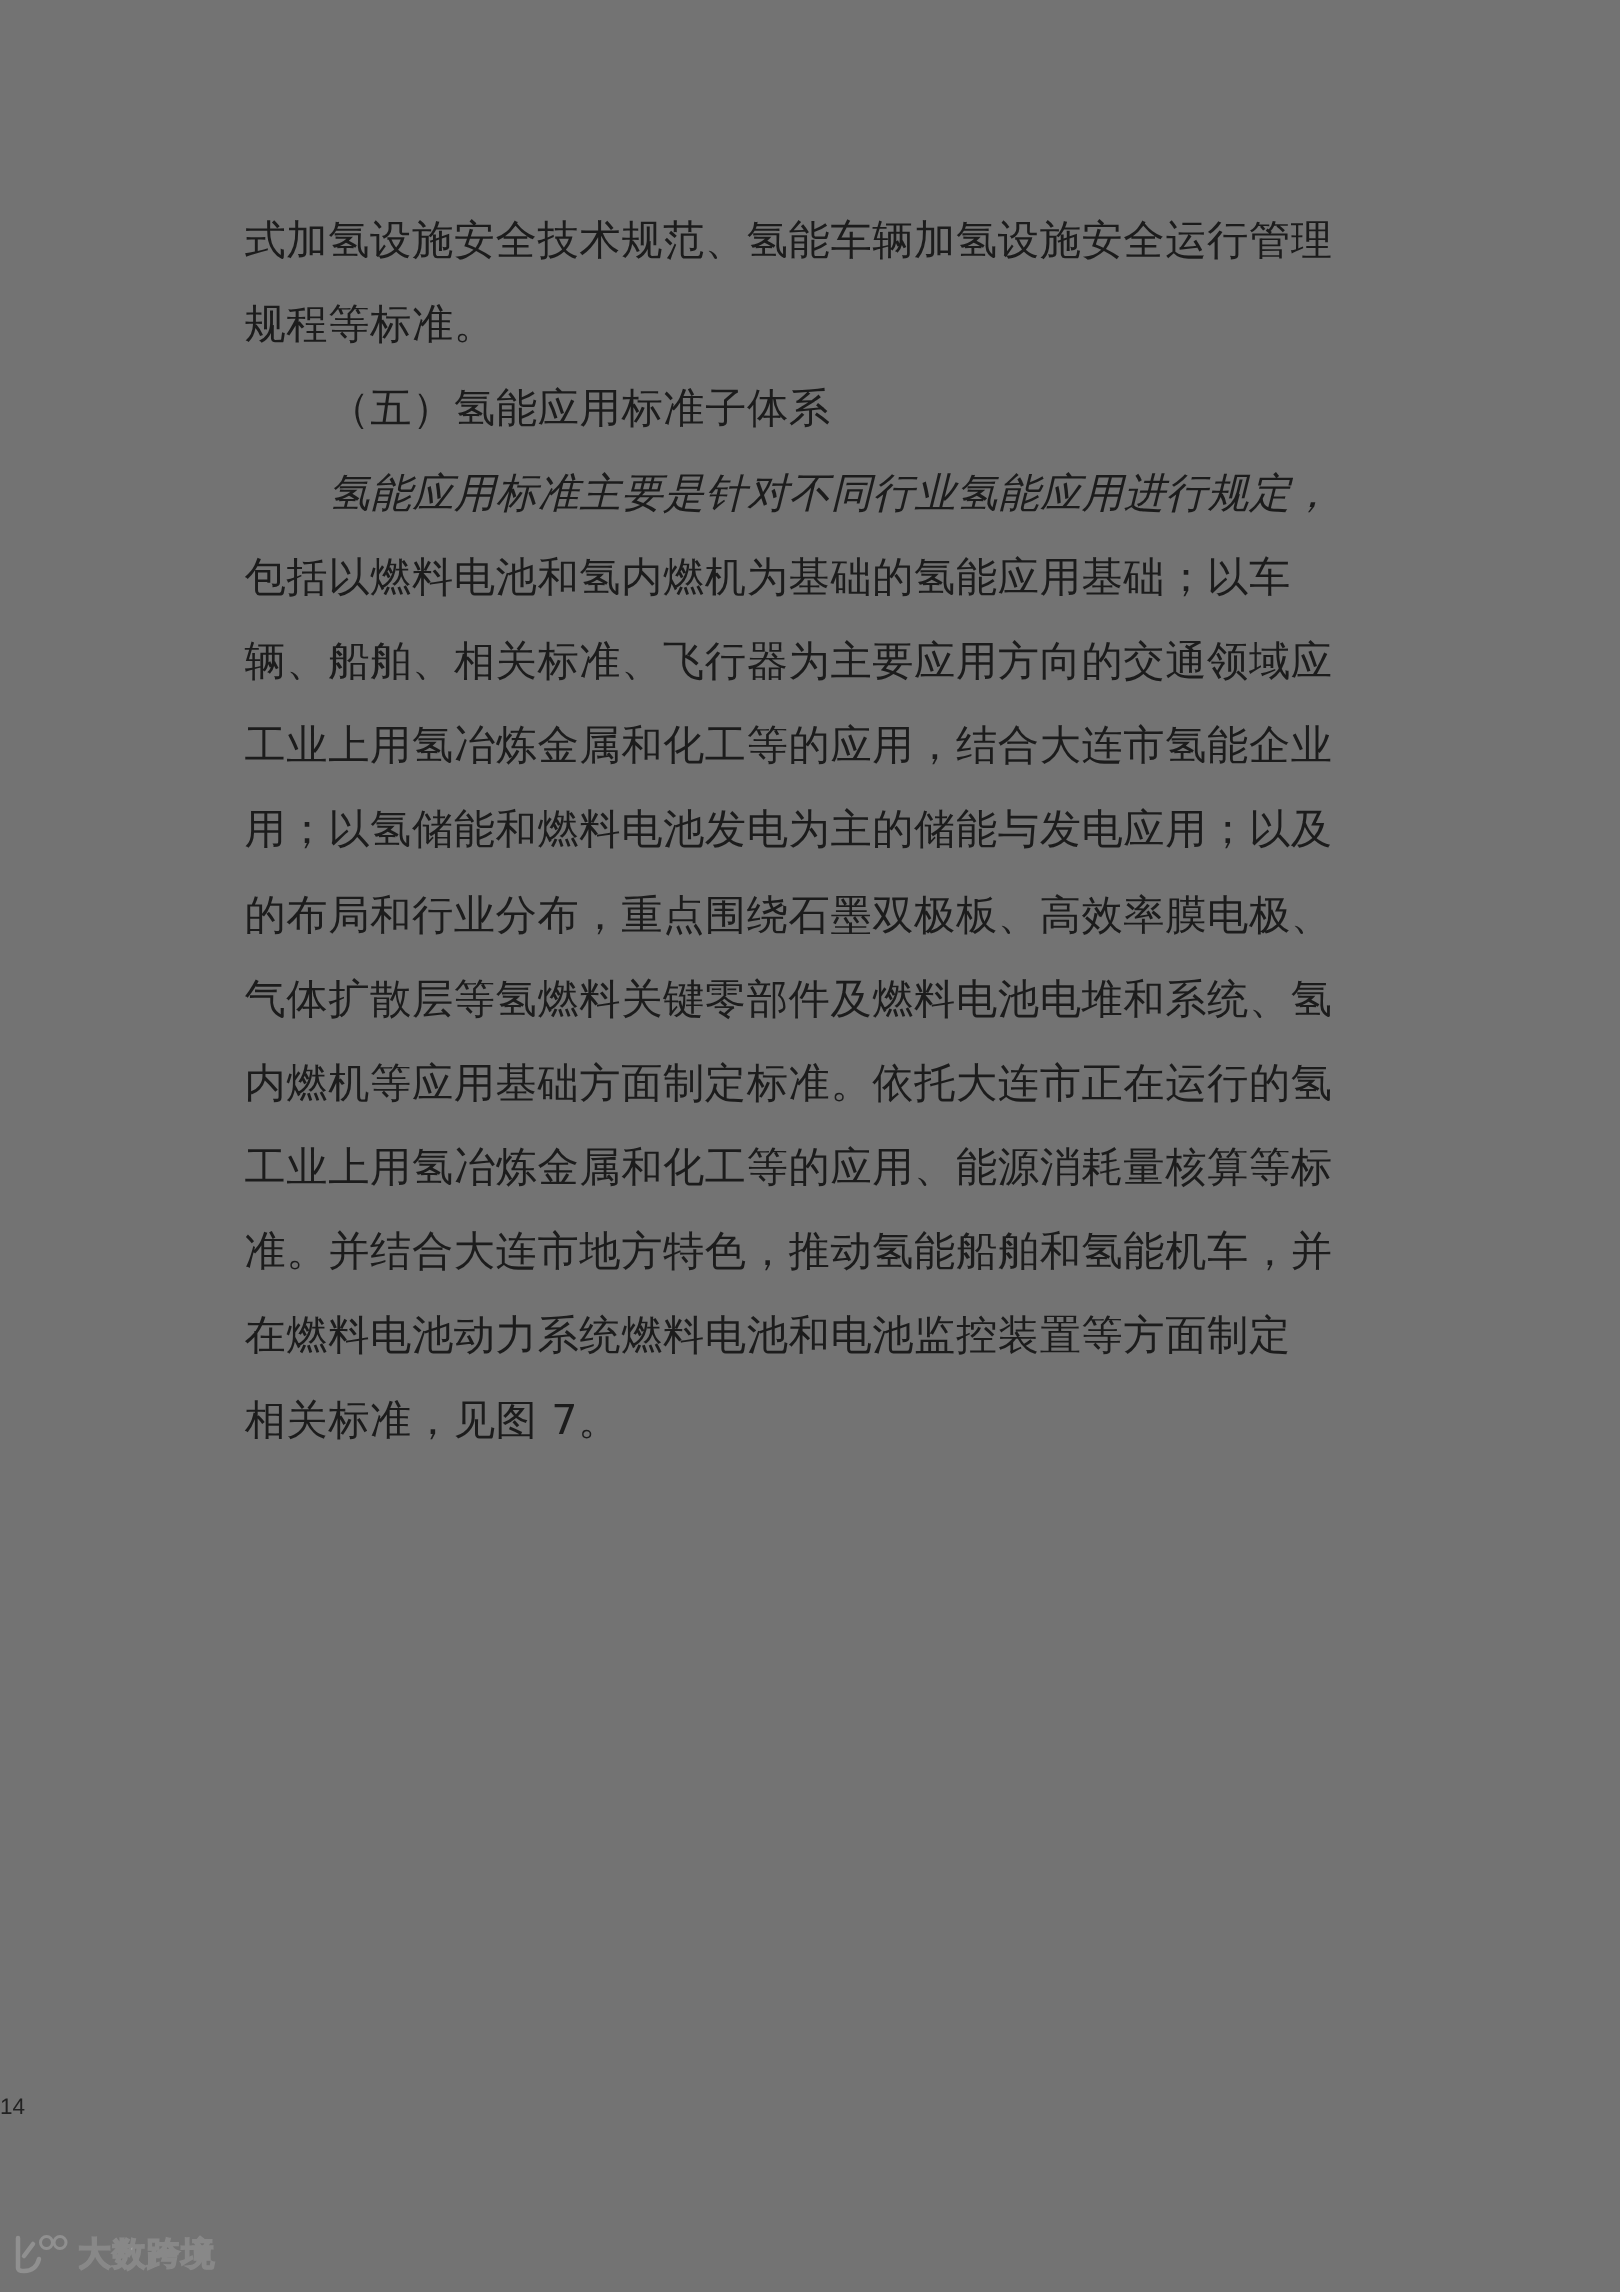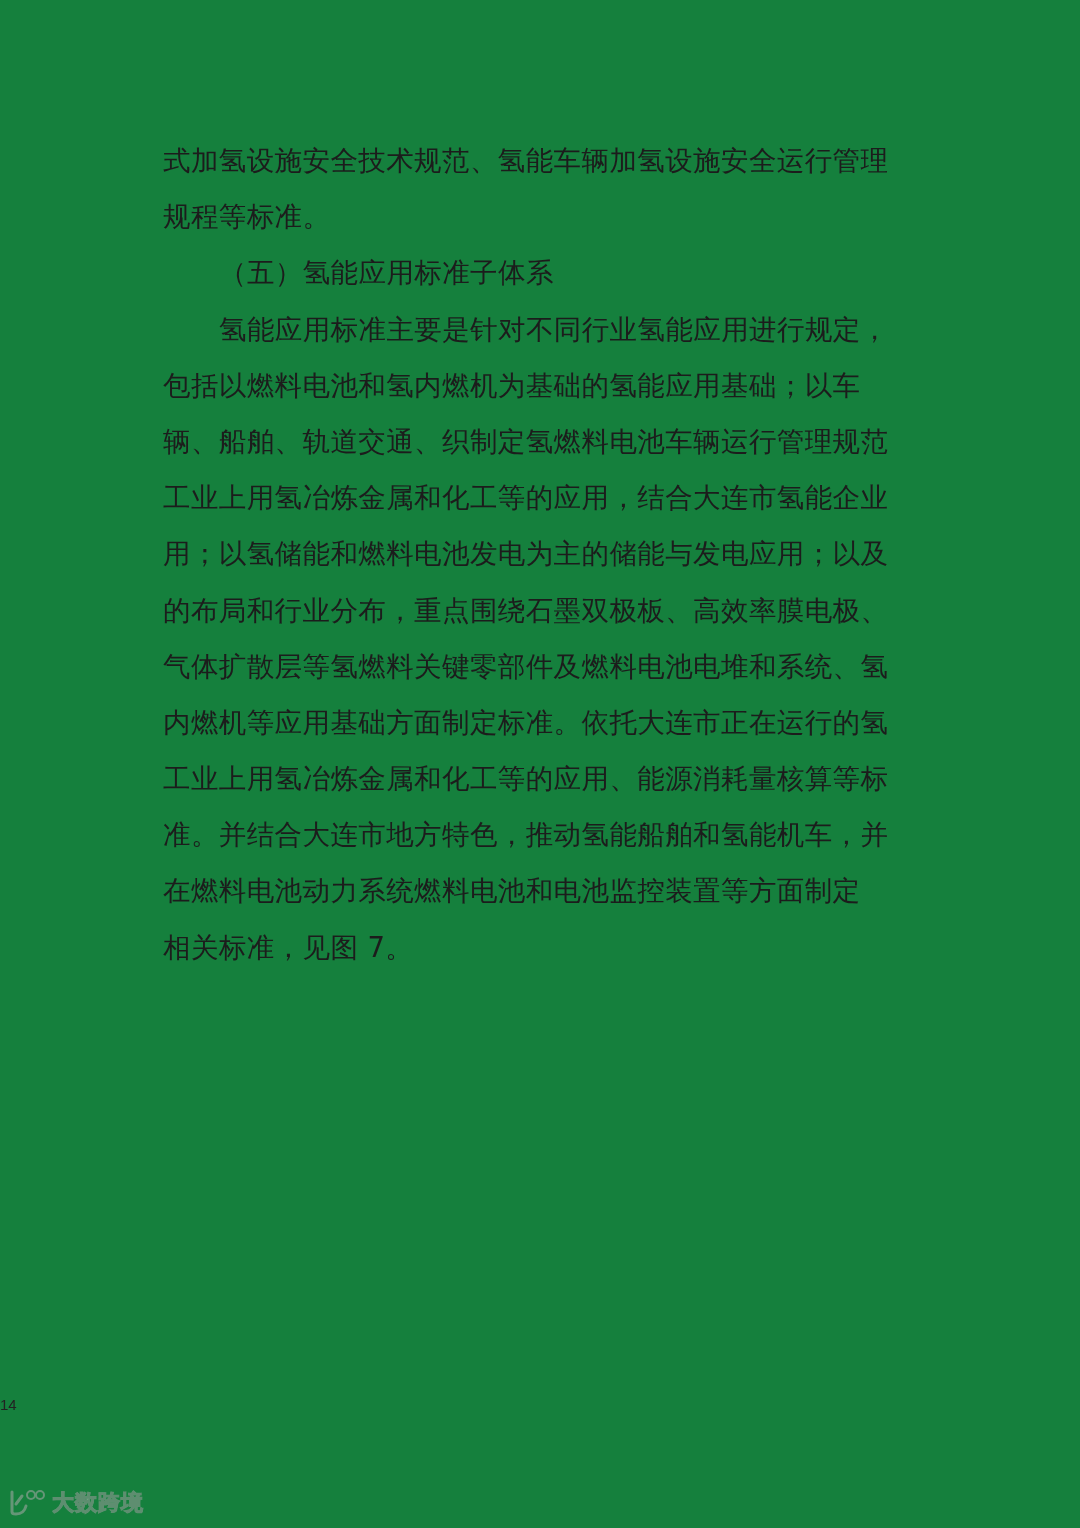--- a/index.html
+++ b/index.html
@@ -13,41 +13,42 @@
       position: relative;
       overflow: hidden;
       font-family: "DejaVu Sans", "Liberation Sans", sans-serif;
       color: #1a1a1a;
     }
     .page {
       position: absolute;
       left: 0; top: 0;
       width: 1080px;
       height: 1528px;
-      background: #15803d;
+      background: #737373;
     }
     .body-text {
       position: absolute;
       left: 163px;
       top: 132px;
       width: 756px;
     }
     .line {
       height: 56.2px;
       line-height: 56.2px;
       font-size: 27.5px;
       white-space: nowrap;
       letter-spacing: 0.4px;
       color: #1c1c1c;
     }
     .line.heading {
       padding-left: 56px;
     }
     .line.indent {
       padding-left: 56px;
+      font-style: italic;
     }
     .page-number {
       position: absolute;
       top: 1396px;
       left: 0;
       width: 1080px;
       font-size: 15px;
       font-family: "Liberation Sans", sans-serif;
       color: #222;
     }
@@ -78,21 +79,21 @@
 </head>
 <body>
 
 <div class="page">
   <div class="body-text">
     <div class="line">式加氢设施安全技术规范、氢能车辆加氢设施安全运行管理</div>
     <div class="line">规程等标准。</div>
     <div class="line heading">（五）氢能应用标准子体系</div>
     <div class="line indent">氢能应用标准主要是针对不同行业氢能应用进行规定，</div>
     <div class="line">包括以燃料电池和氢内燃机为基础的氢能应用基础；以车</div>
-    <div class="line">辆、船舶、轨道交通、织制定氢燃料电池车辆运行管理规范</div>
+    <div class="line">辆、船舶、相关标准、飞行器为主要应用方向的交通领域应</div>
     <div class="line">工业上用氢冶炼金属和化工等的应用，结合大连市氢能企业</div>
     <div class="line">用；以氢储能和燃料电池发电为主的储能与发电应用；以及</div>
     <div class="line">的布局和行业分布，重点围绕石墨双极板、高效率膜电极、</div>
     <div class="line">气体扩散层等氢燃料关键零部件及燃料电池电堆和系统、氢</div>
     <div class="line">内燃机等应用基础方面制定标准。依托大连市正在运行的氢</div>
     <div class="line">工业上用氢冶炼金属和化工等的应用、能源消耗量核算等标</div>
     <div class="line">准。并结合大连市地方特色，推动氢能船舶和氢能机车，并</div>
     <div class="line">在燃料电池动力系统燃料电池和电池监控装置等方面制定</div>
     <div class="line">相关标准，见图 7。</div>
   </div>

